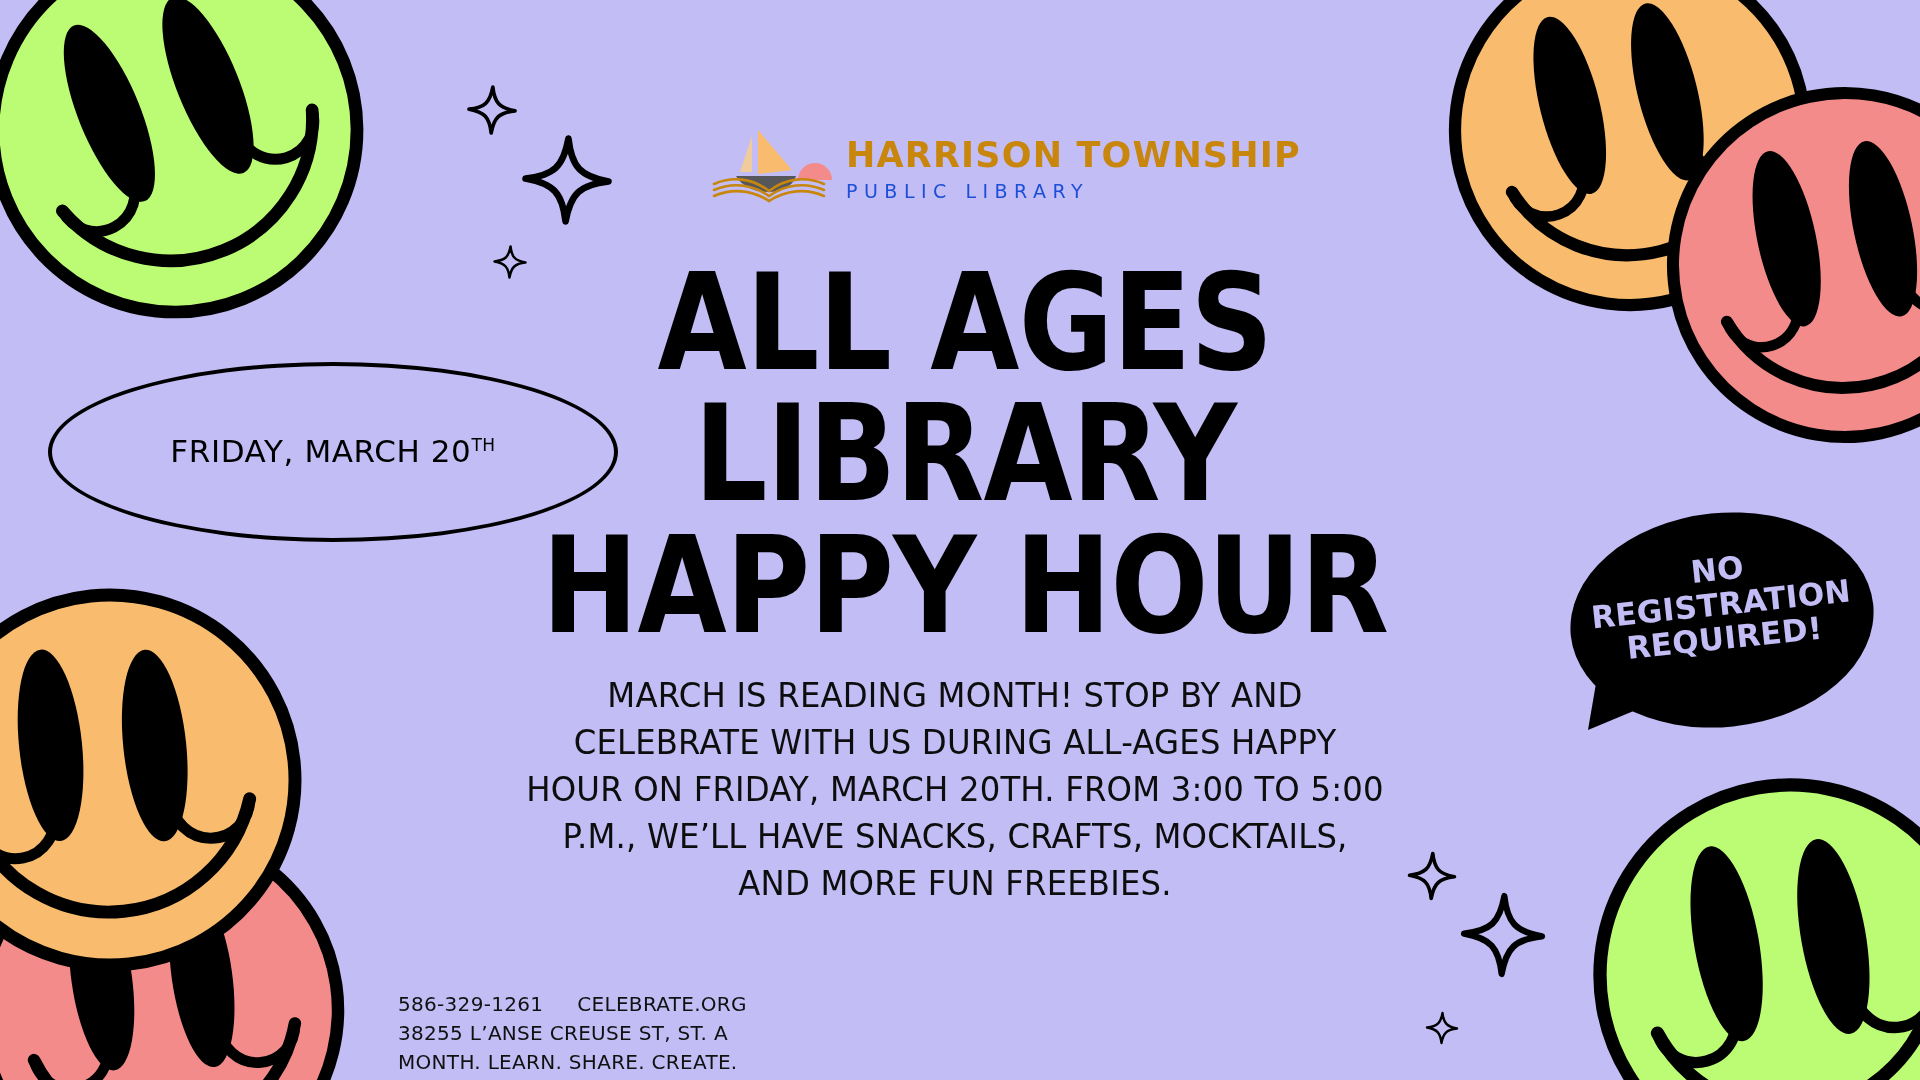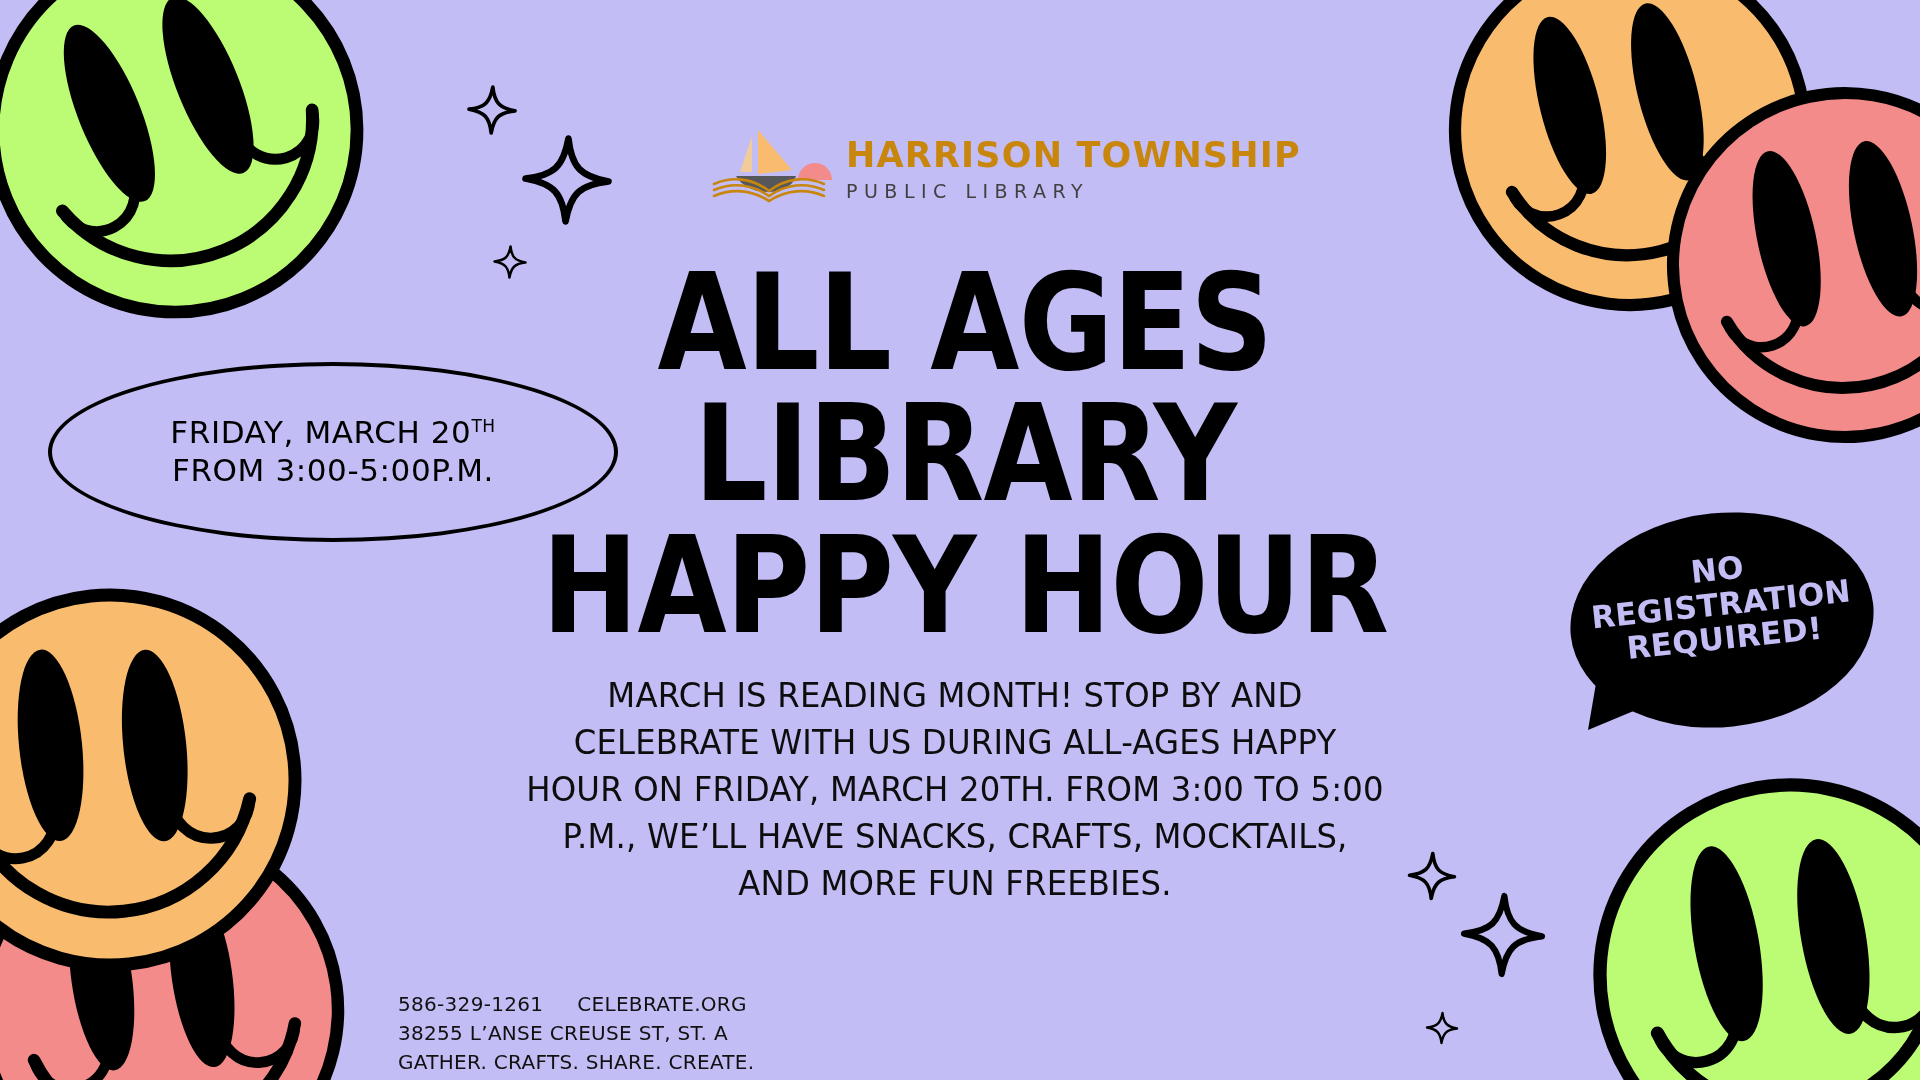--- a/index.html
+++ b/index.html
@@ -19,21 +19,21 @@
     display:flex;align-items:center;gap:14px;
   }
   .logo-mark{width:120px;height:78px;flex:0 0 auto;}
   .logo-text{display:flex;flex-direction:column;line-height:1;padding-top:4px;}
   .logo-line1{
     font-family:"DejaVu Sans", sans-serif;
     font-weight:bold;font-size:35px;letter-spacing:1.2px;color:#c8860d;white-space:nowrap;
   }
   .logo-line2{
     font-family:"DejaVu Sans", sans-serif;
-    font-weight:normal;font-size:19px;letter-spacing:6.5px;color:#404040;white-space:nowrap;margin-top:9px;
+    font-weight:normal;font-size:19px;letter-spacing:6.5px;color:#1d4ed8;white-space:nowrap;margin-top:9px;
   }
 
   
   .date-bubble{
     position:absolute;left:48px;top:362px;width:570px;height:180px;
   }
   .date-bubble .ring{
     position:absolute;inset:0;border:4px solid #000;border-radius:50%;box-sizing:border-box;
   }
   .date-text{
@@ -192,21 +192,20 @@
     <div class="logo-text">
       <div class="logo-line1">HARRISON TOWNSHIP</div>
       <div class="logo-line2">PUBLIC LIBRARY</div>
     </div>
   </div>
 
   <div class="date-bubble">
     <div class="ring"></div>
     <div class="date-text">
       <div><span>FRIDAY, MARCH 20</span><sup>TH</sup></div>
-      <div>FROM 3:00-5:00P.M.</div>
     </div>
   </div>
 
   <div class="headline">
     <div>ALL AGES</div>
     <div>LIBRARY</div>
     <div>HAPPY HOUR</div>
   </div>
 
   <div class="body-copy">MARCH IS READING MONTH! STOP BY AND CELEBRATE WITH US DURING ALL-AGES HAPPY HOUR ON FRIDAY, MARCH 20TH. FROM 3:00 TO 5:00 P.M., WE’LL HAVE SNACKS, CRAFTS, MOCKTAILS, AND MORE FUN FREEBIES.</div>
@@ -216,16 +215,16 @@
     <div>REGISTRATION</div>
     <div>REQUIRED!</div>
   </div>
 
   <div class="footer">
     <div class="row1">
       <span>586-329-1261</span>
       <span>CELEBRATE.ORG</span>
     </div>
     <div>38255 L’ANSE CREUSE ST, ST. A</div>
-    <div>GATHER. CRAFTS. SHARE. CREATE.</div>
+    <div>MONTH. LEARN. SHARE. CREATE.</div>
   </div>
 
 </div>
 
 </body></html>

